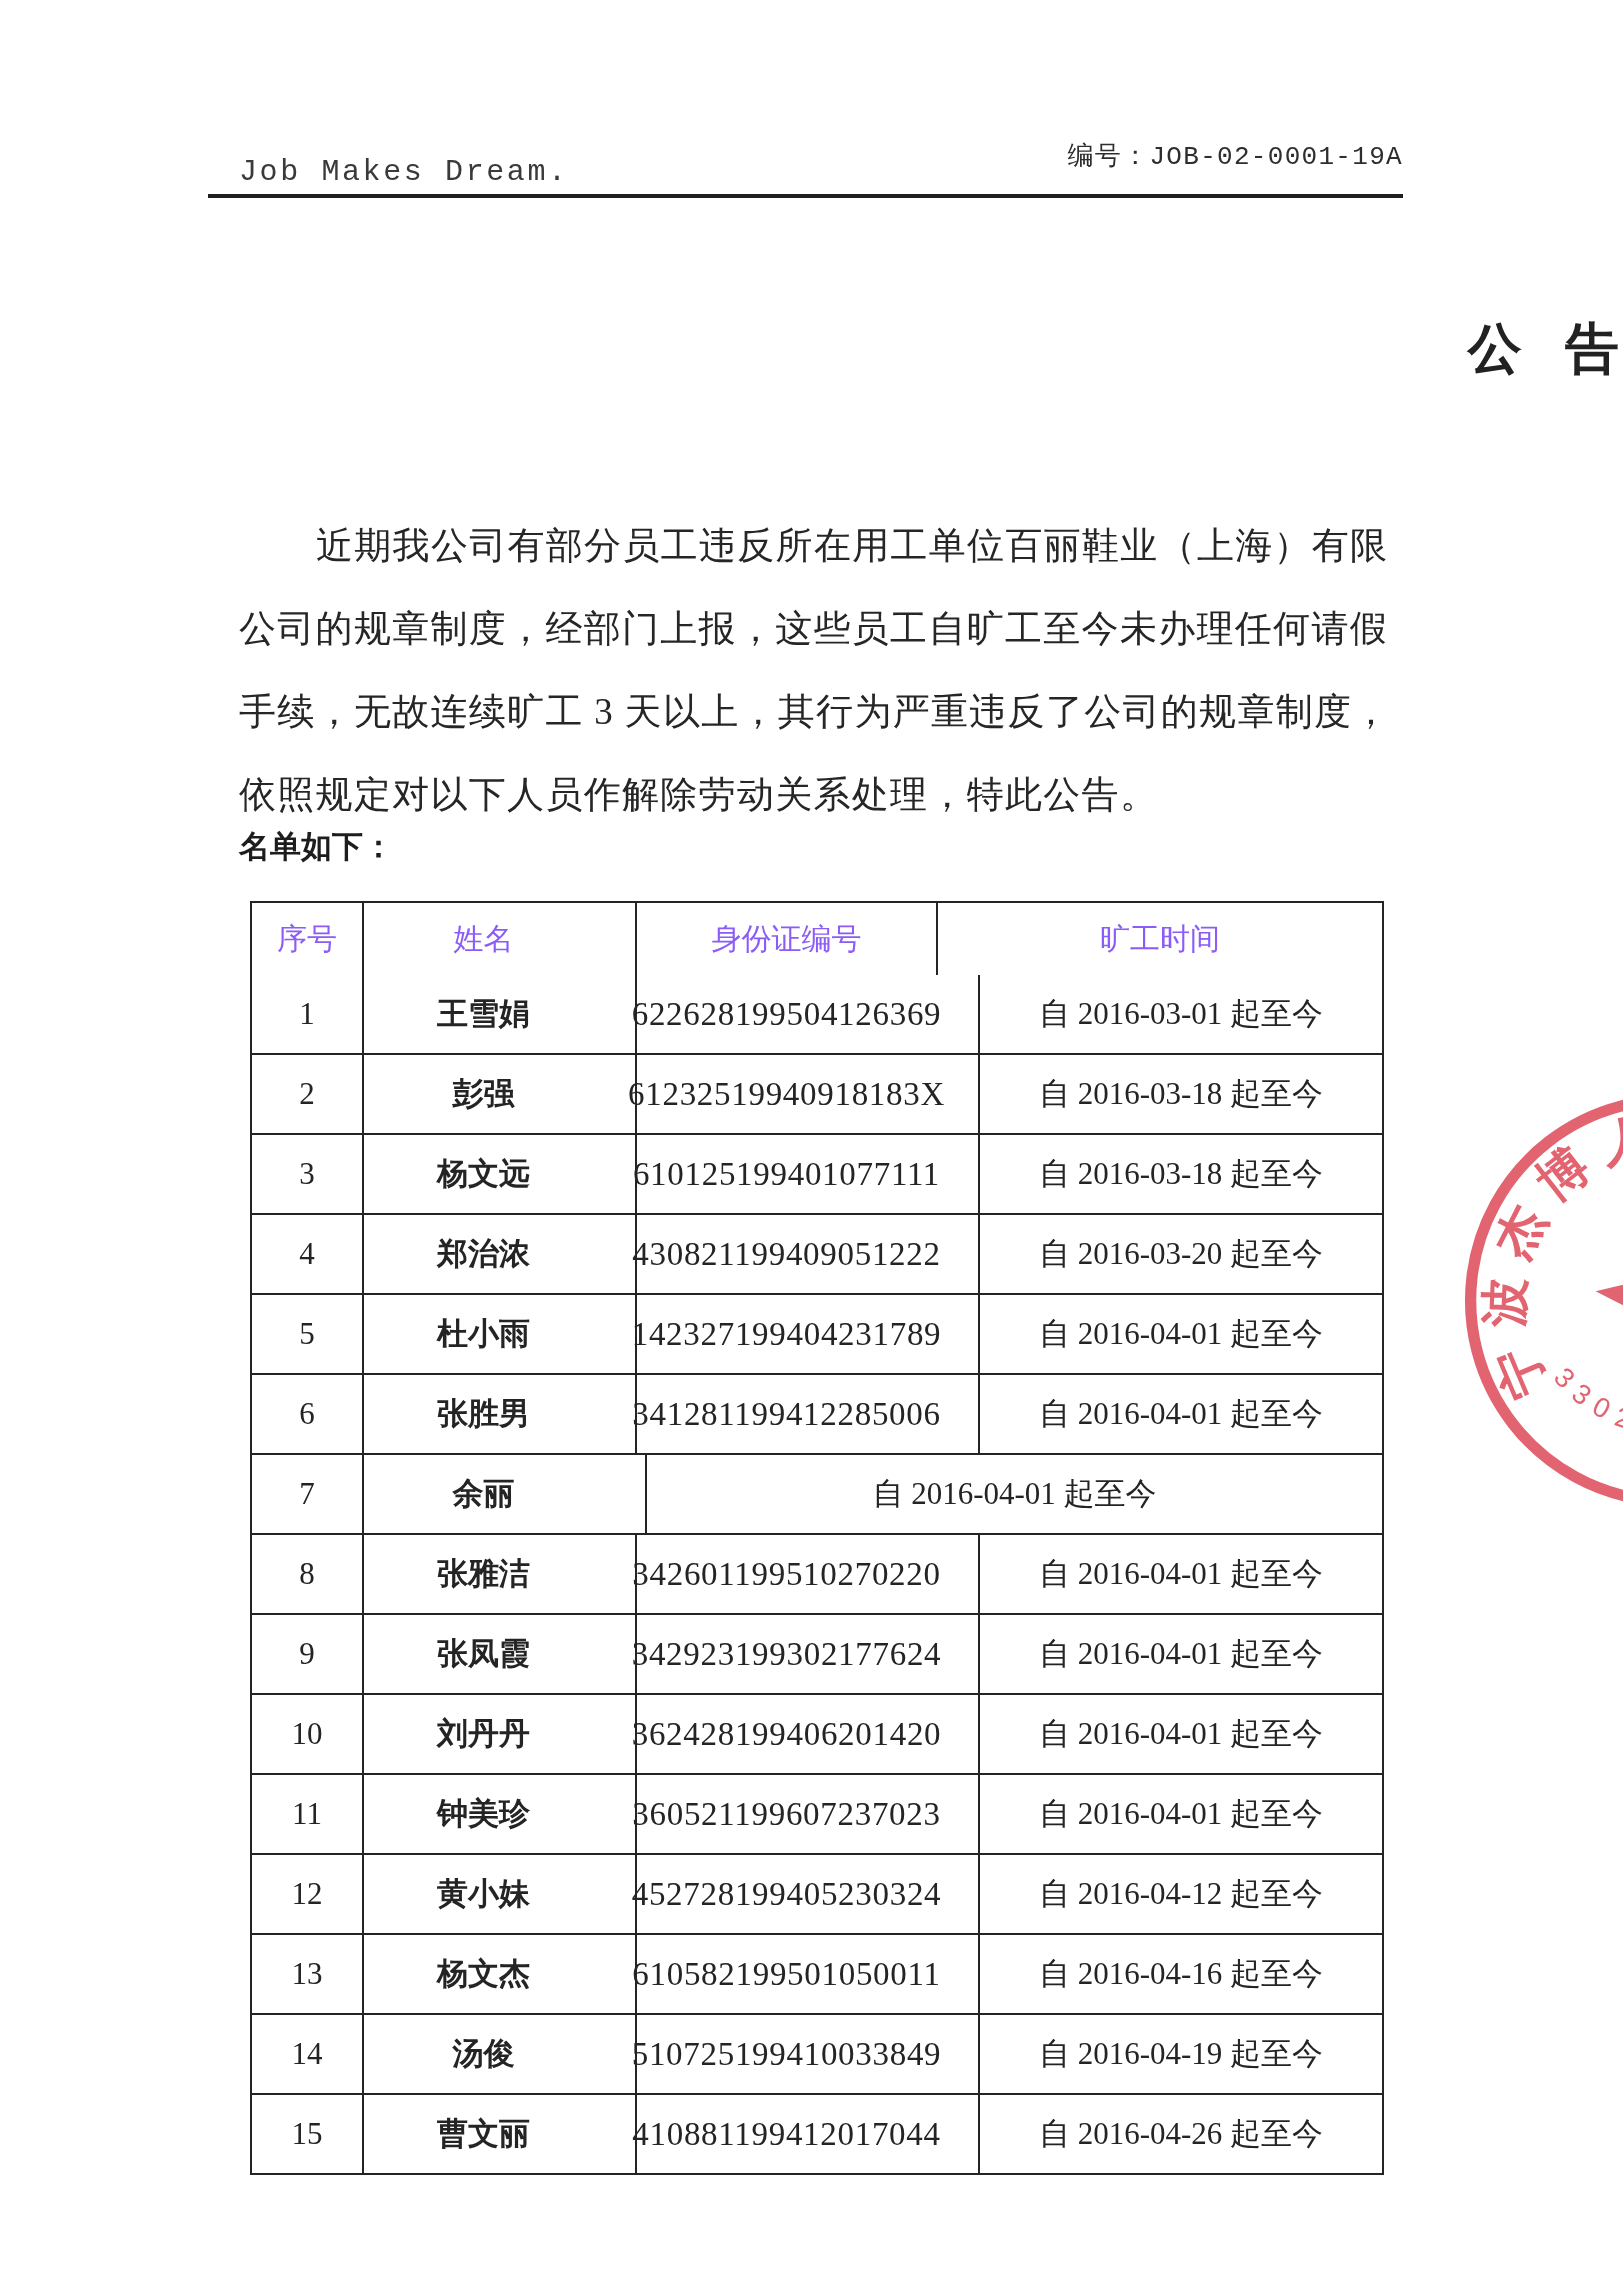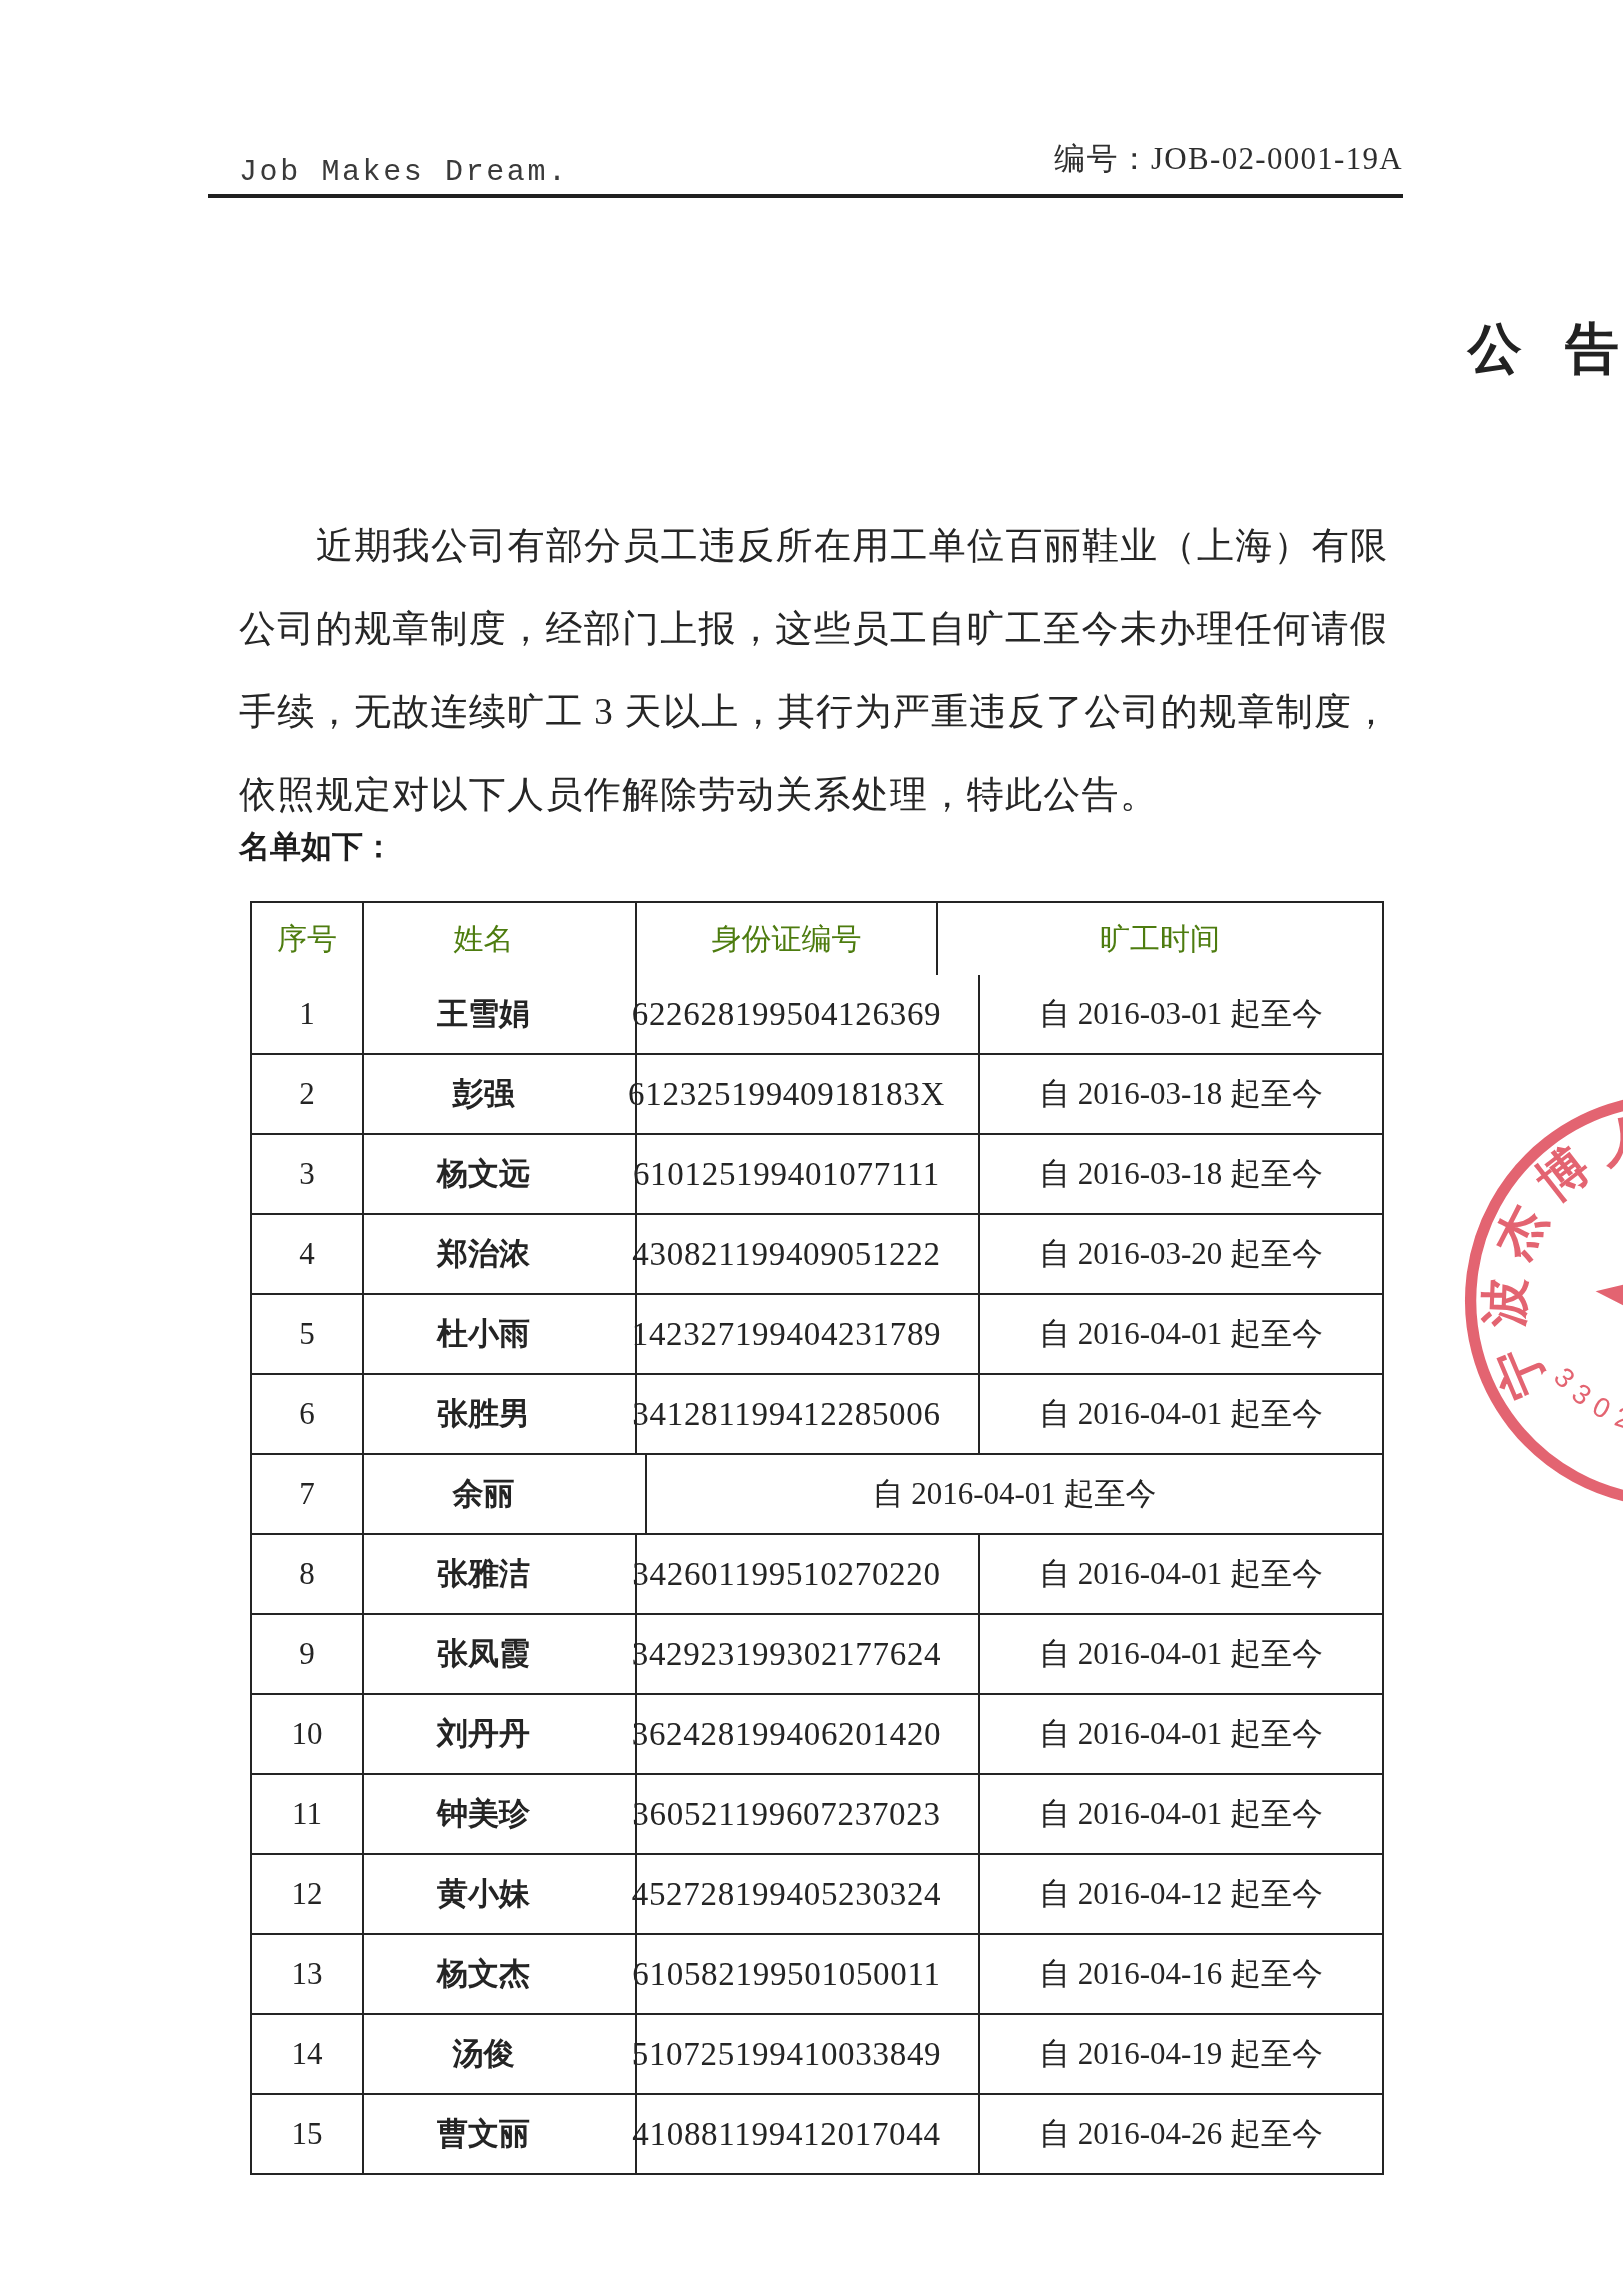--- a/index.html
+++ b/index.html
@@ -13,22 +13,22 @@
   }
   
   .letterhead{position:absolute;left:208px;top:137px;width:1195px;height:62px;}
   .slogan{
     position:absolute;left:31px;top:6.5px;
     font-family:"Liberation Mono","DejaVu Sans Mono",monospace;
     font-size:30px;letter-spacing:2.6px;color:#3a3a3a;margin-top:11px;
   }
   .doc-number{
     position:absolute;right:0;top:1.3px;
-    font-family:Liberation Serif, serif;
-    font-size:31px;letter-spacing:1.3px;color:#2e2e2e;
+    font-family:Liberation Mono, monospace;
+    font-size:26px;letter-spacing:1.3px;color:#2e2e2e;
   }
   .head-rule{position:absolute;left:208px;top:194px;width:1195px;height:3.9px;background:#1f1f1f;}
   
   .doc-title{
     position:absolute;left:0;top:313px;width:1623px;
     text-align:right;font-size:54px;font-weight:bold;
     word-spacing:22px;letter-spacing:3.9px;color:#222;
   }
   
   .body-text{position:absolute;left:239px;top:504px;width:1172px;}
@@ -54,21 +54,21 @@
     display:flex;align-items:center;justify-content:center;
     box-sizing:border-box;height:78px;
     border-left:2px solid #242424;
     font-size:31px;color:#242424;white-space:nowrap;
   }
   .cell:first-child{border-left:none;}
   .c0{width:110px;}
   .c1{width:241px;}
   .c2{width:301px;margin-left:32px;}
   .c3{flex:1;}
-  .thead .cell{height:72px;font-size:30px;color:#4d7c0f;}
+  .thead .cell{height:72px;font-size:30px;color:#8b5cf6;}
   .cell-name{font-family:"Liberation Sans","DejaVu Sans",sans-serif;font-weight:bold;font-size:31px;}
   .cell-id{font-size:33px;letter-spacing:0.7px;}
   .cell-absence{font-size:31px;margin-left:42px;}
   
   .stamp{
     position:absolute;left:1452px;top:1081px;width:439px;height:439px;
     opacity:0.88;transform:rotate(7deg);
   }
 </style>
 </head>

